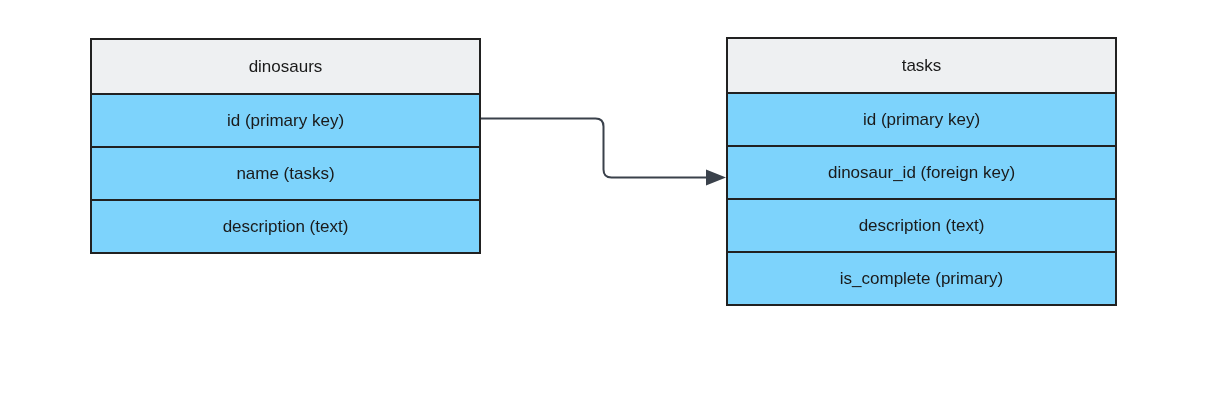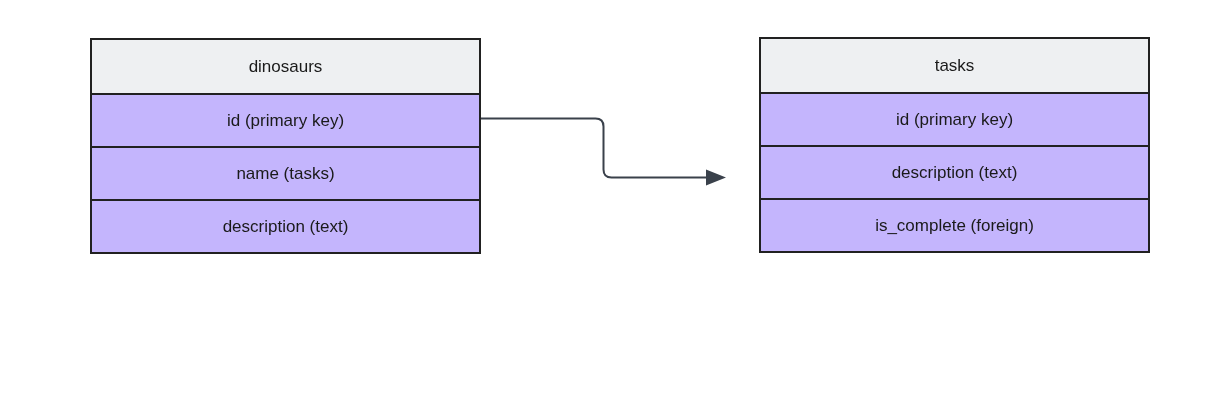--- a/index.html
+++ b/index.html
@@ -32,24 +32,24 @@
     font-size: 17px;
     color: #1a1a1a;
     white-space: nowrap;
     border-top: 2px solid #212121;
   }
   .er-header {
     background: #eef0f2;
     border-top: none;
   }
   .er-row {
-    background: #c4b5fd;
+    background: #7dd3fc;
   }
   #table-dinosaurs { left: 90px; top: 38px; }
-  #table-tasks { left: 759px; top: 37px; }
+  #table-tasks { left: 726px; top: 37px; }
   #connector-svg {
     position: absolute;
     left: 0; top: 0;
     width: 1226px;
     height: 413px;
     pointer-events: none;
   }
 </style>
 </head>
 <body>
@@ -59,22 +59,23 @@
   <div class="er-table" id="table-dinosaurs">
     <div class="er-header">dinosaurs</div>
     <div class="er-row">id (primary key)</div>
     <div class="er-row">name (tasks)</div>
     <div class="er-row">description (text)</div>
   </div>
 
   <div class="er-table" id="table-tasks">
     <div class="er-header">tasks</div>
     <div class="er-row">id (primary key)</div>
+    <div class="er-row">dinosaur_id (foreign key)</div>
     <div class="er-row">description (text)</div>
-    <div class="er-row">is_complete (foreign)</div>
+    <div class="er-row">is_complete (primary)</div>
   </div>
 
   <svg id="connector-svg" viewBox="0 0 1226 413" xmlns="http://www.w3.org/2000/svg">
     <path d="M481 118.5 H595.5 Q603.5 118.5 603.5 126.5 V169.5 Q603.5 177.5 611.5 177.5 H707" fill="none" stroke="#3a414b" stroke-width="2"></path>
     <path d="M726 177.5 L706 169.5 L706 185.5 Z" fill="#3a414b" stroke="none"></path>
   </svg>
 
 </div>
 
 </body></html>

